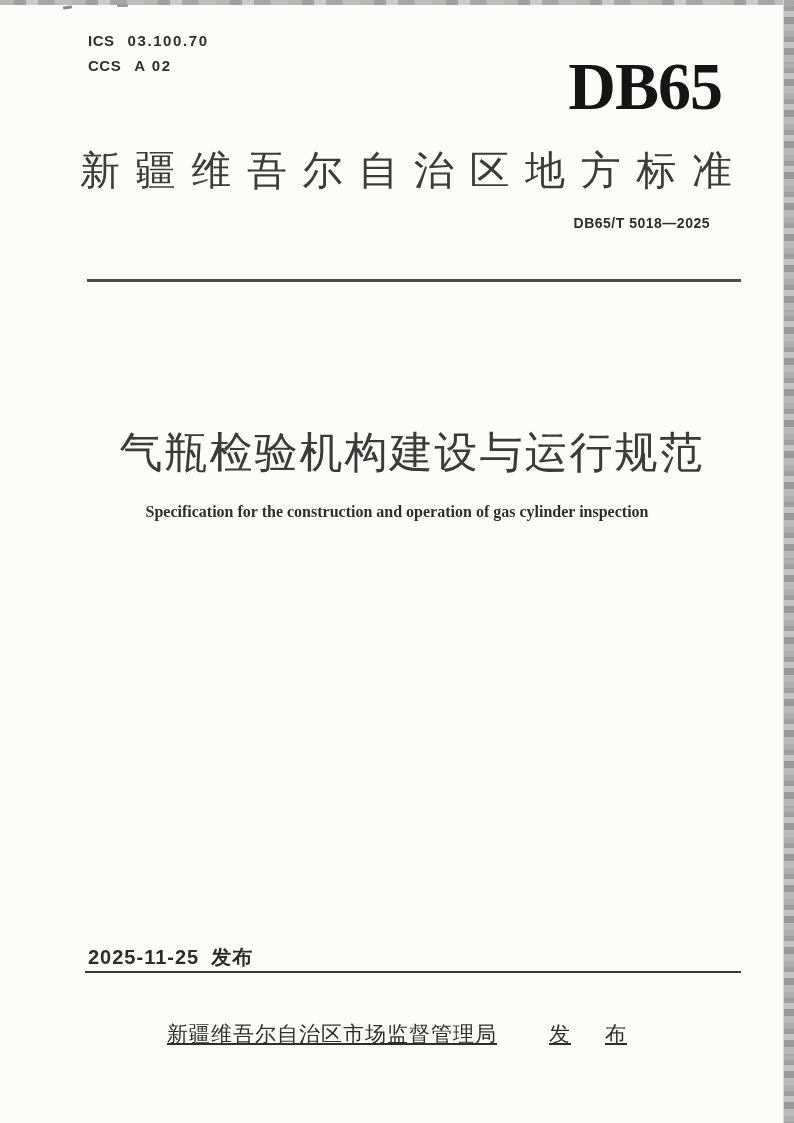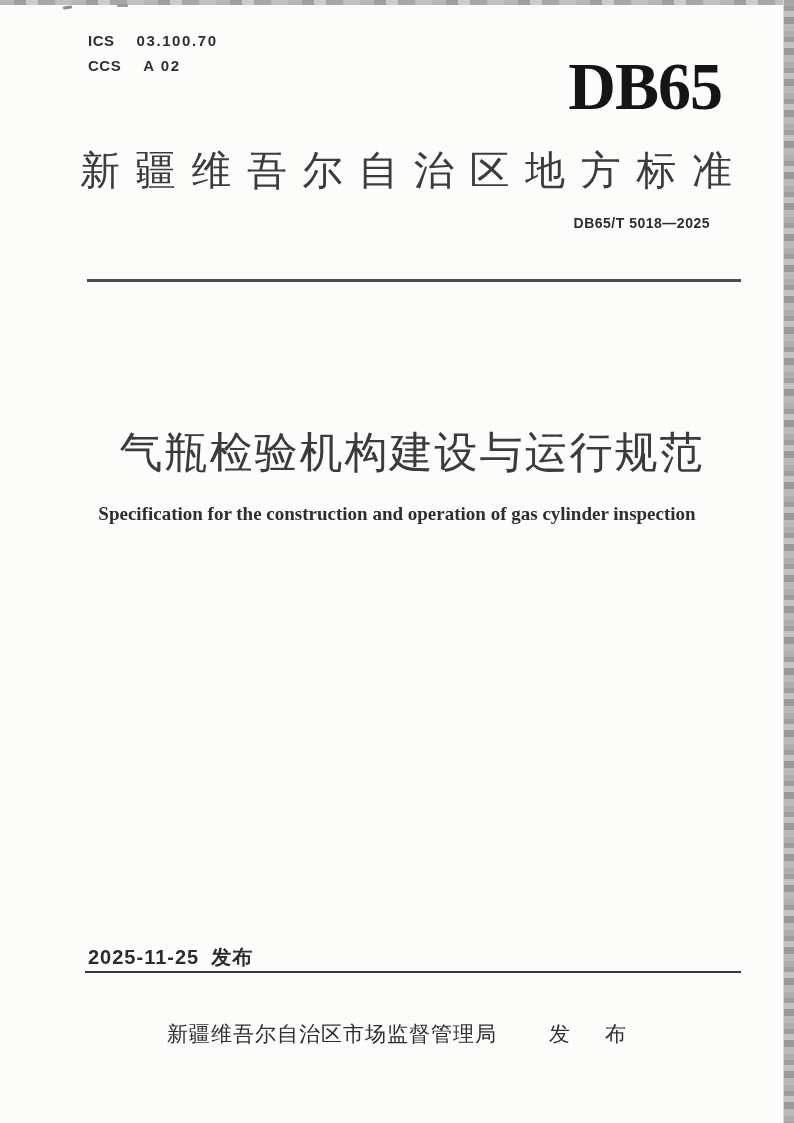--- a/index.html
+++ b/index.html
@@ -49,21 +49,21 @@
   }
   
   .code-line {
     position: absolute;
     left: 88px;
     font-size: 15px;
     font-weight: 700;
     color: #2f2f2f;
     letter-spacing: .5px;
   }
-  .code-line .code-value { margin-left: 22px; letter-spacing: 1.6px; }
+  .code-line .code-value { margin-left: 13px; letter-spacing: 1.6px; }
   .ics { top: 32px; }
   .ccs { top: 57px; }
   
   .logo {
     position: absolute;
     top: 54px;
     right: 72px;
     font-family: "Liberation Serif", serif;
     font-weight: 900;
     font-size: 66px;
@@ -120,21 +120,21 @@
     color: #3b3b3b;
     padding-left: 15px;
   }
   .title-en {
     position: absolute;
     top: 500px; left: 0;
     width: 100%;
     text-align: center;
     font-family: "Liberation Serif", serif;
     font-weight: 700;
-    font-size: 19px;
+    font-size: 16px;
     line-height: 1.45;
     color: #2e2e2e;
   }
   
   .dates-row {
     position: absolute;
     top: 944px;
     left: 88px;
     width: 649px;
     display: flex;
@@ -151,20 +151,21 @@
     position: absolute;
     top: 1020px; left: 0;
     width: 100%;
     display: flex;
     justify-content: center;
     align-items: baseline;
     font-size: 21px;
     font-weight: 500;
     color: #2e2e2e;
     letter-spacing: 1px;
+    text-decoration: underline;
   }
   .publish-label {
     display: flex;
     justify-content: space-between;
     width: 78px;
     margin-left: 52px;
   }
 </style>
 </head>
 <body>

